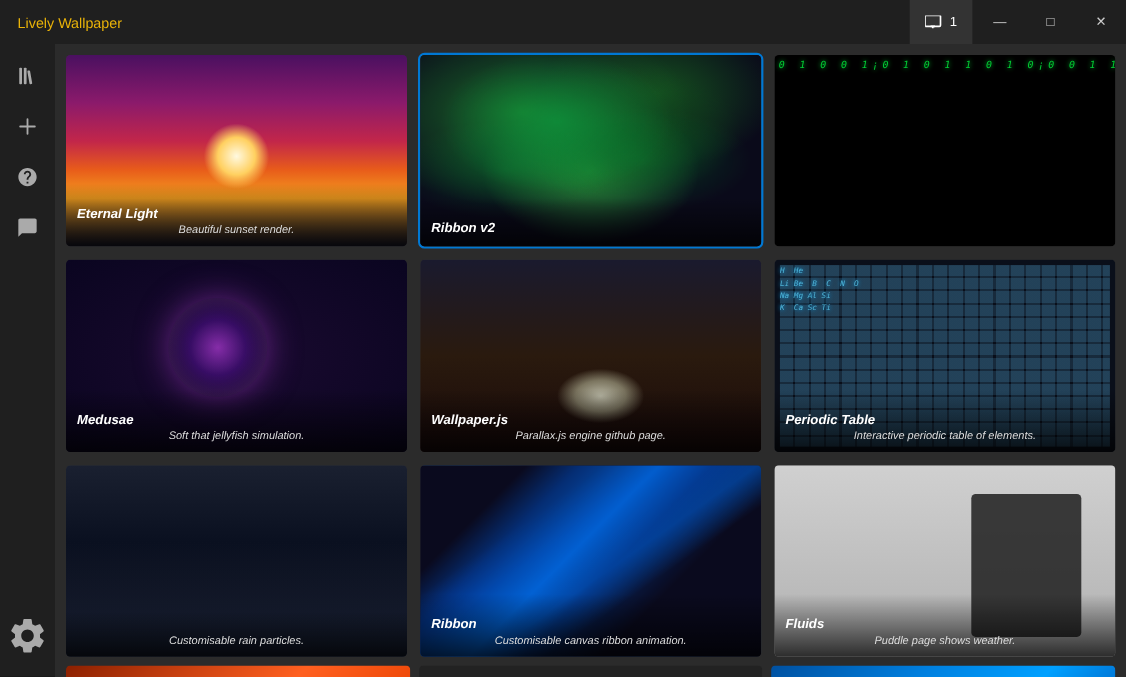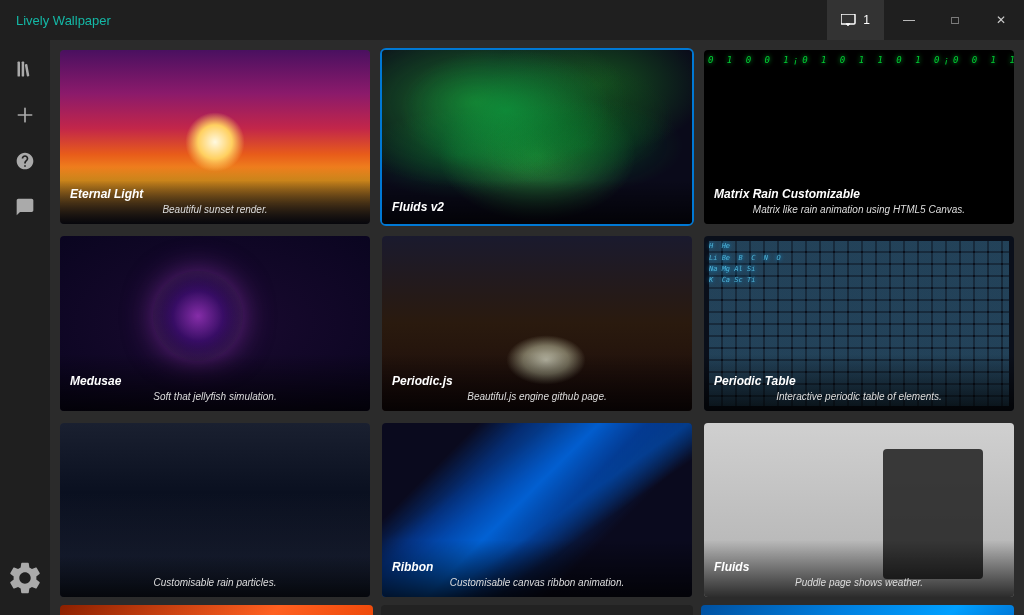--- a/index.html
+++ b/index.html
@@ -17,21 +17,21 @@
     .titlebar {
       height: 40px;
       background: #1f1f1f;
       display: flex;
       align-items: center;
       justify-content: space-between;
       padding: 0 0 0 16px;
       flex-shrink: 0;
     }
     .titlebar-title {
-      color: #14b8a6;
+      color: #eab308;
       font-size: 13px;
       font-weight: 400;
     }
     .titlebar-controls {
       display: flex;
       align-items: center;
       height: 100%;
     }
     .titlebar-monitor {
       display: flex;
@@ -377,45 +377,41 @@
         <div class="card-thumb thumb-eternal"></div>
         <div class="card-info">
           <div class="card-title">Eternal Light</div>
           <div class="card-desc">Beautiful sunset render.</div>
         </div>
       </div>
 
       <div class="wallpaper-card selected">
         <div class="card-thumb thumb-fluids"></div>
         <div class="card-info">
-          <div class="card-title">Fluids v2</div>
+          <div class="card-title">Ribbon v2</div>
         </div>
       </div>
 
       <div class="wallpaper-card">
         <div class="card-thumb thumb-matrix"></div>
-        <div class="card-info">
-          <div class="card-title">Matrix Rain Customizable</div>
-          <div class="card-desc">Matrix like rain animation using HTML5 Canvas.</div>
-        </div>
       </div>
 
       <div class="wallpaper-card">
         <div class="card-thumb thumb-medusae"></div>
         <div class="card-info">
           <div class="card-title">Medusae</div>
           <div class="card-desc">Soft that jellyfish simulation.</div>
         </div>
       </div>
 
       <div class="wallpaper-card">
         <div class="card-thumb thumb-parallax"></div>
         <div class="card-info">
-          <div class="card-title">Periodic.js</div>
-          <div class="card-desc">Beautiful.js engine github page.</div>
+          <div class="card-title">Wallpaper.js</div>
+          <div class="card-desc">Parallax.js engine github page.</div>
         </div>
       </div>
 
       <div class="wallpaper-card">
         <div class="card-thumb thumb-periodic"></div>
         <div class="card-info">
           <div class="card-title">Periodic Table</div>
           <div class="card-desc">Interactive periodic table of elements.</div>
         </div>
       </div>

